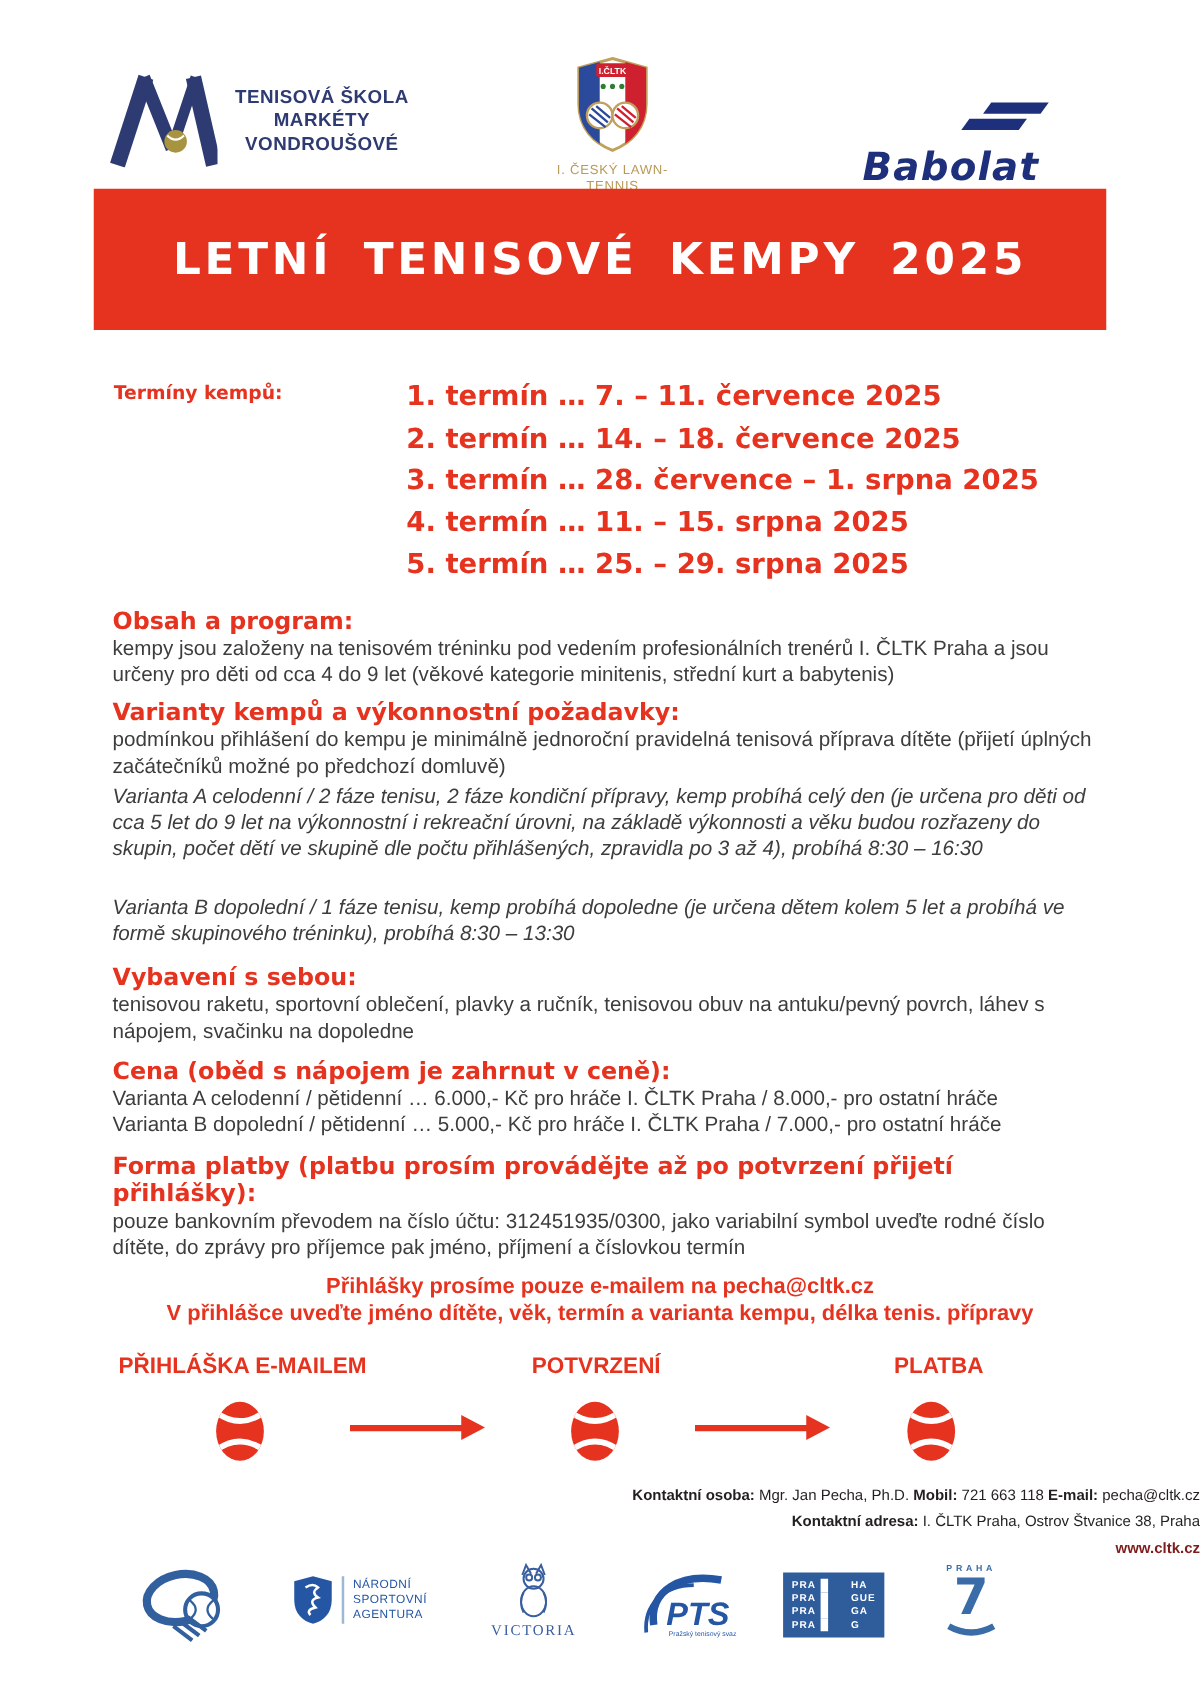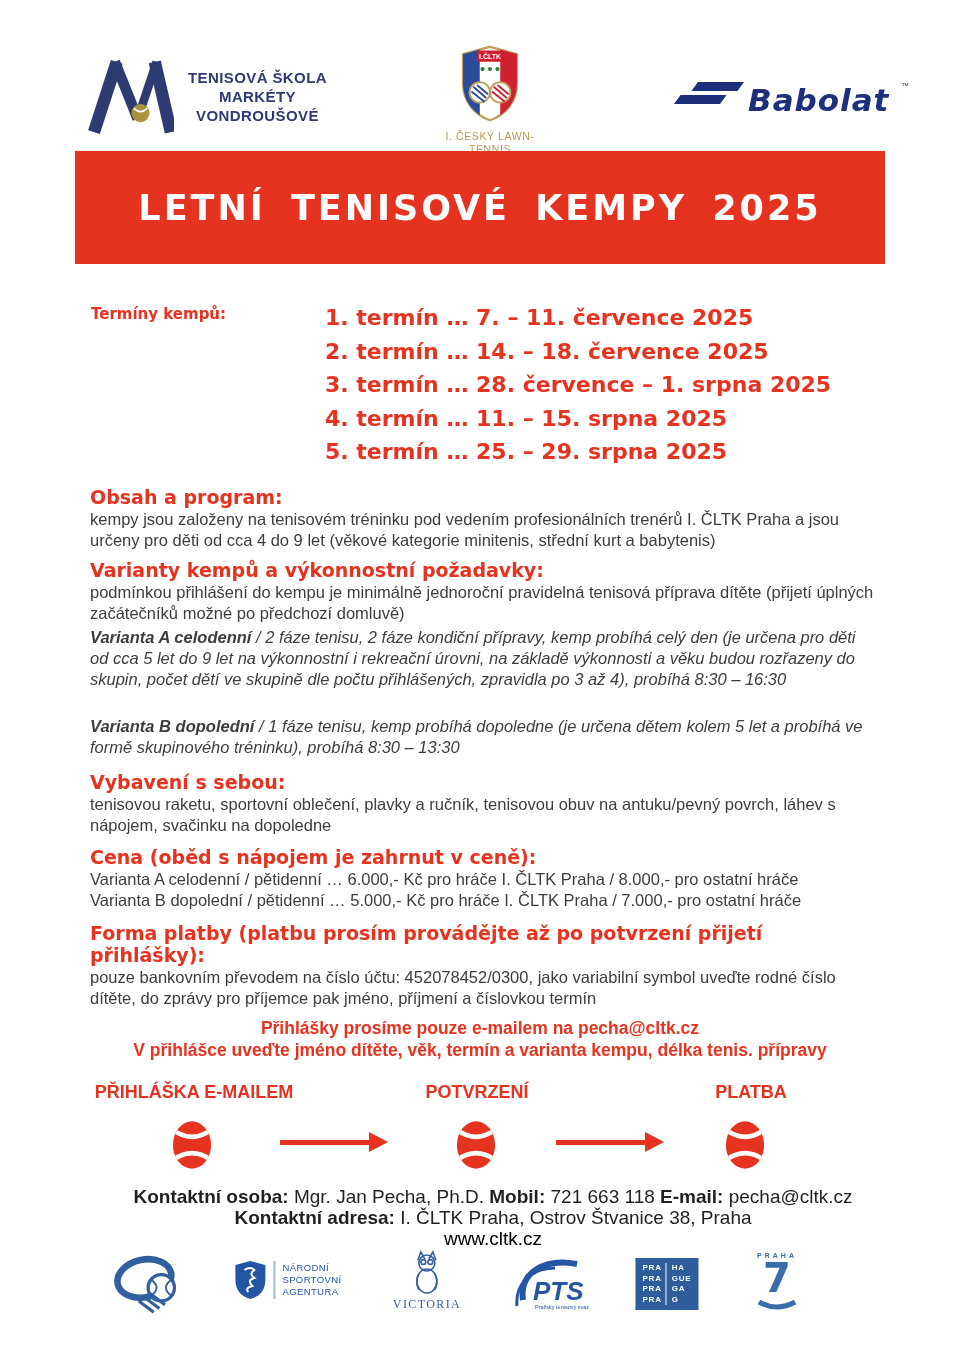--- a/index.html
+++ b/index.html
@@ -14,21 +14,21 @@
   #page{
     position:relative;width:960px;height:1358px;margin:0 auto;background:#fff;
     font-family:"Liberation Sans",sans-serif;color:var(--body);overflow:hidden;
   }
   
   .school-logo{position:absolute;left:88px;top:58px;display:flex;align-items:center;gap:14px;text-align:center;}
   .school-name{font-family:"Liberation Sans",sans-serif;font-weight:700;color:#2e3a72;
     font-size:15px;line-height:19px;letter-spacing:.4px;}
   .club-logo{position:absolute;left:425px;top:44px;width:130px;text-align:center;}
   .club-caption{margin-top:6px;color:var(--gold);font-size:10.5px;line-height:13px;letter-spacing:.6px;}
-  .brand-logo{position:absolute;left:690px;top:82px;display:flex;align-items:flex-start;gap:12px;}
+  .brand-logo{position:absolute;left:690px;top:82px;display:flex;align-items:flex-end;gap:12px;flex-direction:column;}
   .bab-flag{display:flex;flex-direction:column;gap:4px;transform:skewX(-36deg);}
   .bab-flag i{display:block;width:46px;height:9px;background:#1e2f7b;}
   .bab-flag i:last-child{margin-left:-8px;}
   .bab-text{font-family:"DejaVu Sans",sans-serif;font-weight:800;font-style:italic;
     font-size:31px;color:#1e2f7b;letter-spacing:1px;}
   .tm{font-size:7px;vertical-align:top;color:#1e2f7b;font-style:normal;}
   
   .banner{position:absolute;left:75px;top:151px;width:810px;height:113px;background:var(--red);
     display:flex;align-items:center;justify-content:center;}
   .banner h1{color:#fff;font-family:"DejaVu Sans",sans-serif;font-weight:700;
@@ -36,47 +36,47 @@
   
   .hand{font-family:"DejaVu Sans",sans-serif;font-weight:700;color:var(--red);}
   .terminy-label{position:absolute;left:91px;top:305px;font-size:15px;}
   .terminy-items{position:absolute;left:325px;top:301px;font-size:22px;line-height:33.5px;}
   
   .sec{position:absolute;left:90px;width:786px;}
   .sec h2{font-family:"DejaVu Sans",sans-serif;font-weight:700;color:var(--red);
     font-size:19px;line-height:22px;margin-bottom:1px;}
   .sec p{font-size:16.5px;line-height:21px;color:var(--body);}
   .ital{font-style:italic;}
-  .bold{font-weight:700;}
+  .bold{font-weight:400;}
   
   .appeal{position:absolute;left:0;top:1018px;width:960px;text-align:center;
     color:var(--red);font-weight:700;font-size:17.5px;line-height:21.5px;}
   
   .steps{position:absolute;left:0;top:1082px;width:960px;height:110px;}
   .step-label{position:absolute;top:0;transform:translateX(-50%);color:var(--red);
     font-weight:700;font-size:18px;white-space:nowrap;}
   .ball{position:absolute;top:38px;width:40px;height:50px;transform:translateX(-50%);}
   .arrow{position:absolute;top:58px;height:5px;background:var(--red);}
   .arrow::after{content:"";position:absolute;right:-18px;top:-8px;width:0;height:0;
     border-left:19px solid var(--red);border-top:10.5px solid transparent;border-bottom:10.5px solid transparent;}
   
-  .contact{position:absolute;left:0;top:1186px;width:960px;text-align:center;
-    font-size:19px;line-height:21px;color:#231f20;padding-left:26px;}
+  .contact{position:absolute;left:0;top:1186px;width:960px;text-align:right;
+    font-size:12px;line-height:21px;color:#231f20;padding-left:26px;}
   .contact .lbl{font-weight:700;}
-  .site{color:#000000;font-weight:400;}
+  .site{color:#7f1d1d;font-weight:700;}
   
   .footer{position:absolute;left:0;top:1248px;width:960px;height:90px;}
   .flogo{position:absolute;transform:translateX(-50%);text-align:center;color:var(--blue);}
   .nsa{display:flex;align-items:center;gap:7px;text-align:left;}
   .nsa-bar{width:2px;height:38px;background:#9db7d6;}
   .nsa-text{font-weight:400;color:#2456a4;font-size:9.5px;line-height:12px;letter-spacing:.4px;}
   .victoria-text{font-family:"Liberation Serif",serif;font-size:12px;letter-spacing:1.4px;color:#3a5f9e;margin-top:1px;}
   .prg{background:#2f5d9c;color:#fff;font-weight:700;font-size:8px;line-height:10.5px;
     padding:5px 7px;display:grid;grid-template-columns:auto auto;column-gap:0;text-align:left;letter-spacing:.8px;}
-  .prg .c2{border-left:1px solid #ffffff;padding-left:5px;margin-left:4px;}
+  .prg .c2{border-left:6px solid #ffffff;padding-left:18px;margin-left:4px;}
   .p7-top{display:block;font-size:7px;font-weight:700;letter-spacing:3px;color:#3a6ca8;}
   .p7-digit{display:block;font-size:40px;line-height:38px;font-weight:700;color:#3a6ca8;
     font-family:"DejaVu Sans",sans-serif;}
 </style>
 </head>
 <body>
 
 <div id="page">
 
   <div class="school-logo">
@@ -169,21 +169,21 @@
   </div>
 
   <div class="sec" style="top:846px">
     <h2>Cena (oběd s nápojem je zahrnut v ceně):</h2>
     <p>Varianta A celodenní / pětidenní … 6.000,- Kč pro hráče I. ČLTK Praha / 8.000,- pro ostatní hráče</p>
     <p>Varianta B dopolední / pětidenní … 5.000,- Kč pro hráče I. ČLTK Praha / 7.000,- pro ostatní hráče</p>
   </div>
 
   <div class="sec" style="top:922px">
     <h2>Forma platby (platbu prosím provádějte až po potvrzení přijetí přihlášky):</h2>
-    <p>pouze bankovním převodem na číslo účtu: 452078452/0300, jako variabilní symbol uveďte rodné číslo dítěte, do zprávy pro příjemce pak jméno, příjmení a číslovkou termín</p>
+    <p>pouze bankovním převodem na číslo účtu: 312451935/0300, jako variabilní symbol uveďte rodné číslo dítěte, do zprávy pro příjemce pak jméno, příjmení a číslovkou termín</p>
   </div>
 
   <div class="appeal">
     <div>Přihlášky prosíme pouze e-mailem na pecha@cltk.cz</div>
     <div>V přihlášce uveďte jméno dítěte, věk, termín a varianta kempu, délka tenis. přípravy</div>
   </div>
 
   <div class="steps">
     <div class="step-label" style="left:194px">PŘIHLÁŠKA E-MAILEM</div>
     <div class="step-label" style="left:477px">POTVRZENÍ</div>

